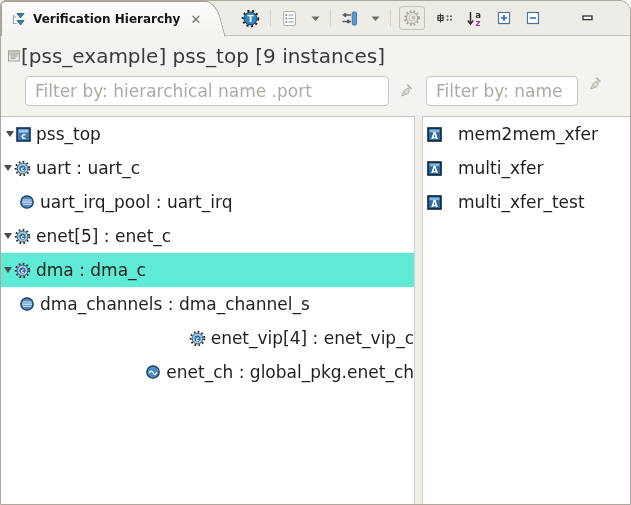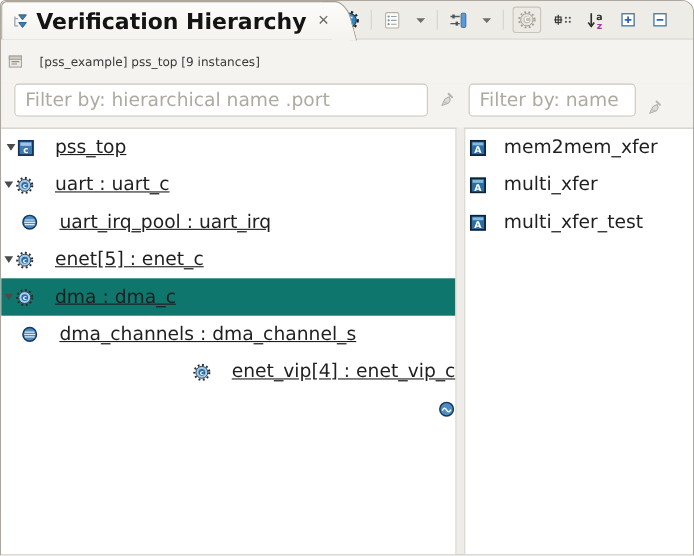--- a/index.html
+++ b/index.html
@@ -10,66 +10,66 @@
   
   .tabstrip{height:34px;display:flex;align-items:stretch;border-bottom:1px solid #c6c1b8;
             background:#eeece7;border-radius:4px 10px 0 0;position:relative;}
   .tab{position:relative;display:flex;align-items:center;gap:6px;padding:0 6px 0 8px;
        background:linear-gradient(#fdfcfa,#f5f3ef);border:1px solid #a79f93;border-bottom:none;
        border-right:none;border-top-left-radius:5px;margin-bottom:-1px;}
   .tab::after{content:"";position:absolute;top:-1px;right:-14px;width:22px;height:calc(100% + 1px);
        background:linear-gradient(#fdfcfa,#f5f3ef);border-top:1px solid #a79f93;
        border-right:1px solid #a79f93;border-top-right-radius:11px 16px;transform:skewX(15deg);}
   .tab > span{position:relative;z-index:1;}
-  .ttitle{font-size:20px;font-weight:bold;color:#141414;white-space:nowrap;}
+  .ttitle{font-size:12px;font-weight:bold;color:#141414;white-space:nowrap;}
   .tclose{font-size:13px;color:#6f6b63;margin-left:4px;cursor:pointer;}
   .icon{display:inline-flex;align-items:center;justify-content:center;line-height:0;}
 
   
   .toolbar{margin-left:auto;display:flex;align-items:center;padding-right:12px;}
   .tgroup{display:flex;align-items:center;gap:9px;}
   .tsep{width:1px;height:18px;background:#d6d2ca;margin:0 8px;}
   .tbtn{background:none;border:none;margin:0;padding:2px;display:flex;align-items:center;cursor:pointer;}
   .tbtn.framed{border:1px solid #c9c4bb;background:#eceae4;border-radius:3px;padding:2px 3px;}
   .tbtn.disabled{cursor:default;}
   .winbtns{display:flex;align-items:center;gap:15px;margin-left:24px;}
 
   
-  .subheader{height:40px;display:flex;align-items:center;gap:15px;padding-left:6px;
-             background:#f5f3ef;font-size:11px;color:#3a3a3a;white-space:nowrap;}
+  .subheader{height:40px;display:flex;align-items:center;gap:0;padding-left:6px;
+             background:#f5f3ef;font-size:20px;color:#3a3a3a;white-space:nowrap;}
 
   
   .filterrow{height:40px;display:flex;align-items:flex-start;background:#f5f3ef;}
-  .fg1{width:413px;box-sizing:border-box;padding-left:12px;display:flex;align-items:center;gap:9px;}
-  .fg2{flex:1;box-sizing:border-box;padding-left:12px;padding-right:12px;display:flex;align-items:flex-end;gap:9px;}
+  .fg1{width:413px;box-sizing:border-box;padding-left:24px;display:flex;align-items:center;gap:9px;}
+  .fg2{flex:1;box-sizing:border-box;padding-left:12px;padding-right:12px;display:flex;align-items:flex-start;gap:9px;}
   .filter-input{height:30px;box-sizing:border-box;border:1px solid #ccc7be;border-radius:4px;
                 background:#ffffff;padding:0 9px;font-size:17px;color:#333;outline:none;
                 font-family:"DejaVu Sans",sans-serif;}
   .filter-input::placeholder{color:#aeaaa2;opacity:1;}
   .fg1 .filter-input{flex:1;}
   .fg2 .filter-input{width:152px;}
   .clearbtn{background:none;border:none;padding:0;display:flex;cursor:default;}
 
   
   .content{flex:1;display:flex;background:#efede9;min-height:0;}
   .panel{background:#ffffff;border-top:1px solid #cac5bc;overflow:hidden;}
   .tree-panel{width:414px;box-sizing:border-box;border-right:1px solid #d6d2ca;}
   .sash{width:7px;}
   .list-panel{flex:1;border-left:1px solid #d6d2ca;}
 
   .trow{height:34px;display:flex;align-items:center;font-size:17px;color:#1f1f1f;cursor:default;white-space:nowrap;}
-  .trow.selected{background:#0f766e;}
+  .trow.selected{background:#5eead4;}
   .lvl0{padding-left:2px;}
   .lvl1{}
   .lvl1.noarrow{padding-left:21px;justify-content:flex-end;}
   .lvl2{padding-left:18px;}
   .arrow{width:13px;height:34px;display:inline-flex;align-items:center;justify-content:center;}
   .arrow::before{content:"";border-left:4.5px solid transparent;border-right:4.5px solid transparent;
                  border-top:6px solid #4b4b4b;}
-  .tlabel{margin-left:19px;text-decoration:underline;}
+  .tlabel{margin-left:5px;}
 
   .lrow{height:34px;display:flex;align-items:center;padding-left:4px;font-size:17px;color:#1f1f1f;white-space:nowrap;}
   .llabel{margin-left:16px;}
 </style>
 </head>
 <body>
 
 <div class="view">
 
   <div class="tabstrip">
@@ -317,20 +317,21 @@
           </span>
           <span class="tlabel">enet_vip[4] : enet_vip_c</span>
         </div>
         <div class="trow lvl1 noarrow">
           <span class="icon">
             <svg width="16" height="16" viewBox="0 0 16 16">
               <circle cx="8" cy="8" r="6.2" fill="#4c8cc2" stroke="#16375a" stroke-width="1.3"></circle>
               <path d="M4.4 8.8 q1.8 -3.2 3.6 0 t3.6 0" fill="none" stroke="#ffffff" stroke-width="1.3" stroke-linecap="round"></path>
             </svg>
           </span>
+          <span class="tlabel">enet_ch : global_pkg.enet_ch</span>
         </div>
       </div>
     <div class="sash"></div>
     <div class="panel list-panel" id="list">
         <div class="lrow">
           <span class="icon">
             <svg width="15" height="15" viewBox="0 0 15 15">
               <rect x="1" y="1" width="13" height="13" fill="#2d6da6" stroke="#0d2134" stroke-width="1.6"></rect>
               <rect x="2.6" y="2.6" width="9.8" height="2.6" fill="#85b8e0"></rect>
               <text x="7.5" y="12.4" text-anchor="middle" font-size="8.5" font-weight="bold" fill="#ffffff" font-family="DejaVu Sans, sans-serif">A</text>

